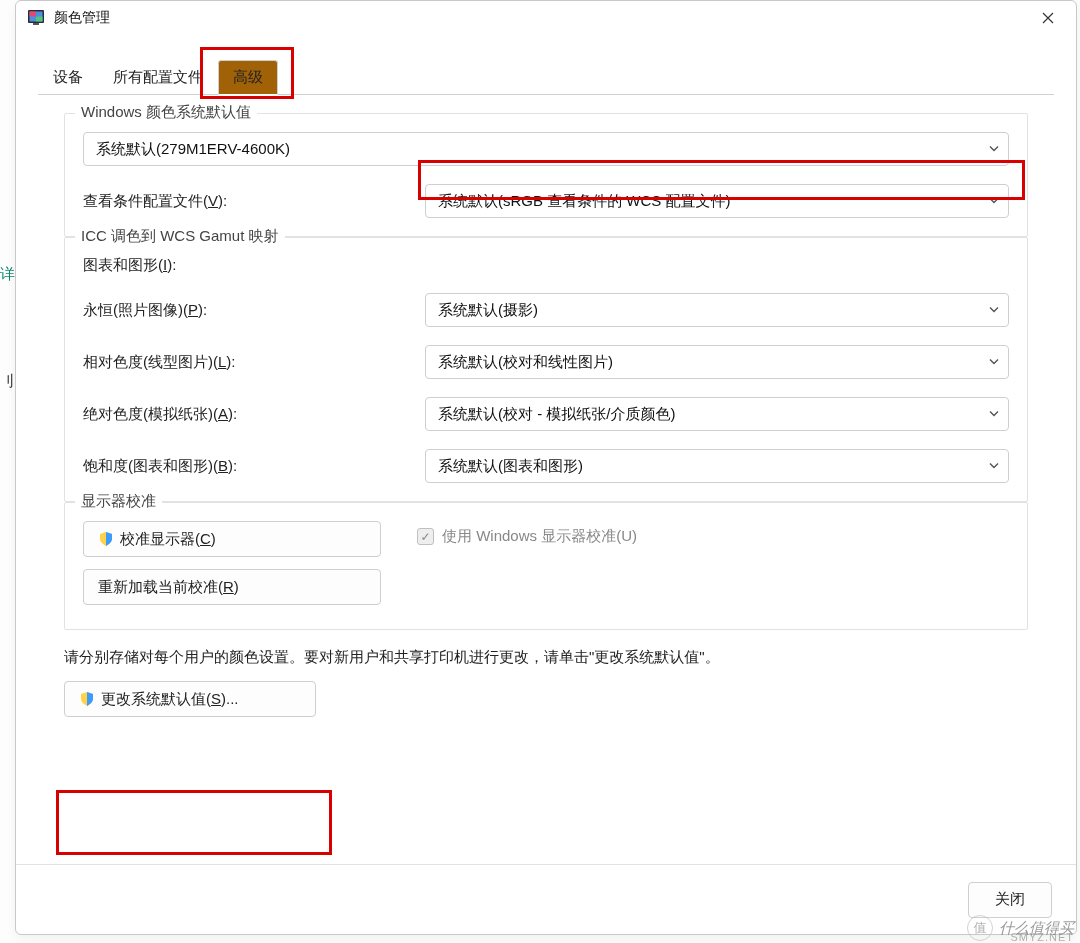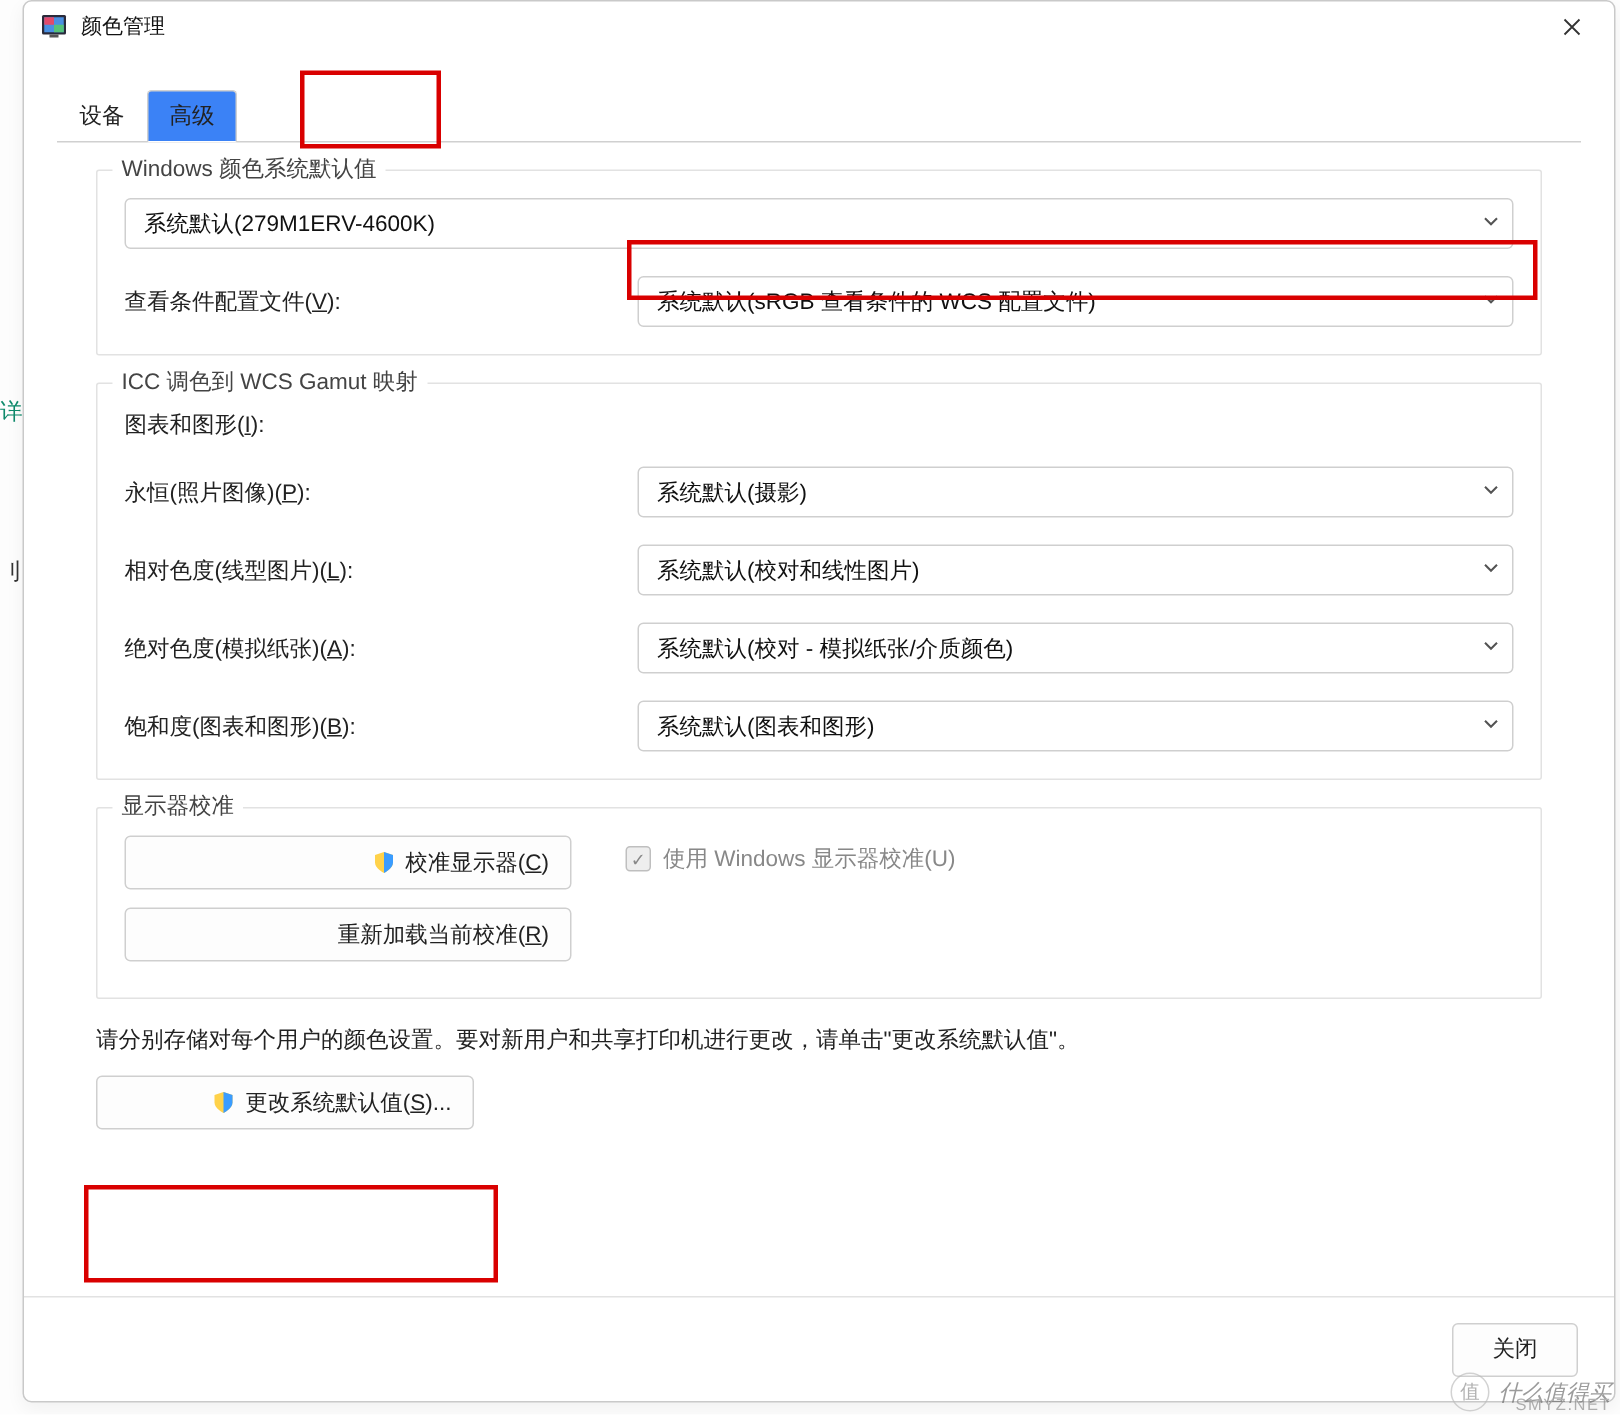--- a/index.html
+++ b/index.html
@@ -77,33 +77,32 @@
     font-size: 15px;
     color: #222;
     cursor: pointer;
     border: 1px solid transparent;
     position: relative;
     bottom: -1px;
   }
   .tab.active {
     border: 1px solid #d0d0d0;
     border-bottom: 1px solid #fff;
-    background: #3b82f6;
+    background: #a16207;
     border-radius: 3px 3px 0 0;
     text-align: center;
   }
   .content {
     padding: 18px 26px 0 26px;
   }
   
   .group {
     border: 1px solid #e2e2e2;
     border-radius: 2px;
     padding: 18px 18px 12px 18px;
-    margin-bottom: 18px;
     position: relative;
   }
   .group-title {
     position: absolute;
     top: -11px;
     left: 10px;
     background: #fff;
     padding: 0 6px;
     font-size: 15px;
     color: #444;
@@ -147,21 +146,21 @@
   }
   .calib-left { width: 298px; }
   .calib-right { flex: 1; padding-top: 6px; }
   .btn {
     height: 36px;
     border: 1px solid #cfcfcf;
     border-radius: 4px;
     background: #fdfdfd;
     display: flex;
     align-items: center;
-    justify-content: flex-end;
+    justify-content: flex-start;
     padding: 0 14px;
     font-size: 15px;
     gap: 6px;
     cursor: pointer;
   }
   .btn .u { text-decoration: underline; }
   .btn-block { width: 100%; margin-bottom: 12px; }
   .shield {
     width: 16px; height: 16px; display: inline-block;
   }
@@ -251,20 +250,21 @@
       <svg width="12" height="12" viewBox="0 0 12 12">
         <path d="M1 1 L11 11 M11 1 L1 11" stroke="#333" stroke-width="1.2"></path>
       </svg>
     </div>
   </div>
 
   <div class="dialog-body">
 
     <div class="tabs">
       <div class="tab">设备</div>
+      <div class="tab">所有配置文件</div>
       <div class="tab active">高级</div>
     </div>
 
     <div class="content">
 
       <div class="group">
         <div class="group-title">Windows 颜色系统默认值</div>
 
         <div class="row">
           <div class="select">

